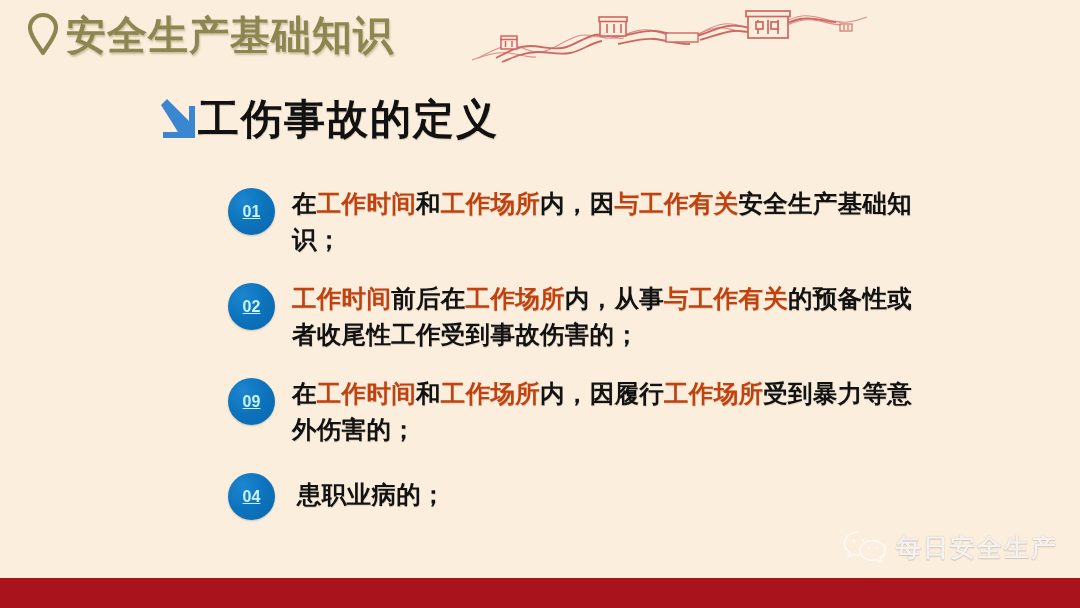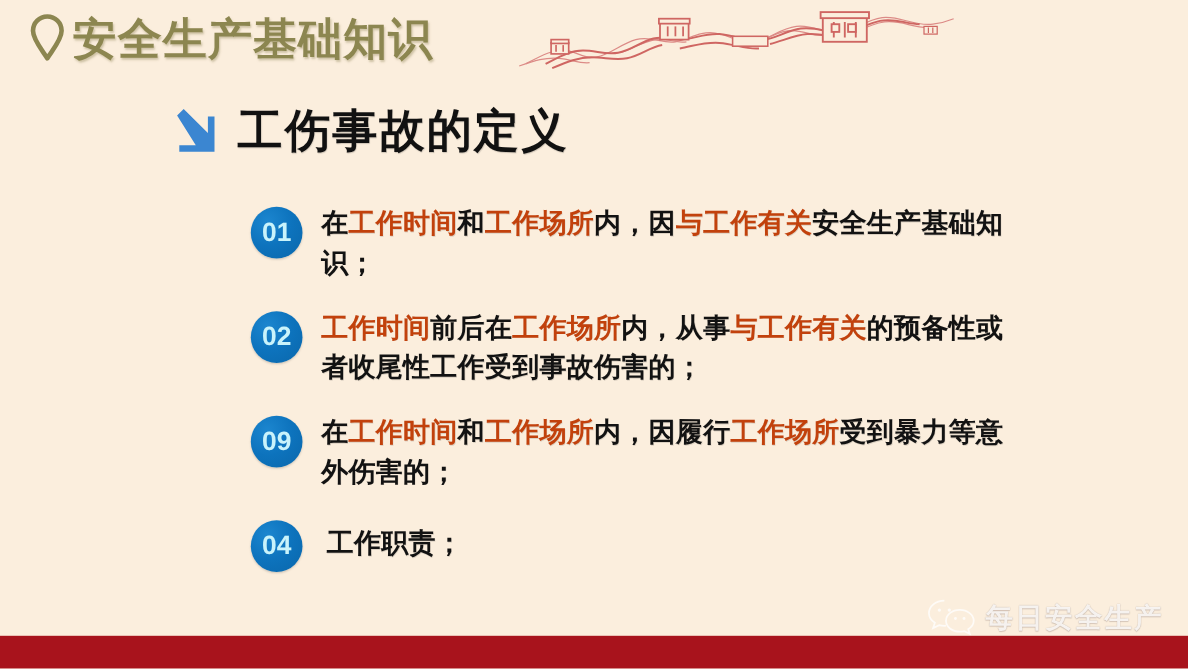--- a/index.html
+++ b/index.html
@@ -60,21 +60,20 @@
     top: 92px;
     display: flex;
     align-items: center;
   }
   .arrow-icon {
     width: 48px;
     height: 48px;
     flex: 0 0 auto;
   }
   .section-title {
-    margin-left: 18px;
     font-size: 41px;
     font-weight: bold;
     color: #111111;
     letter-spacing: 2px;
     white-space: nowrap;
     text-shadow: 0.5px 1px 1px rgba(0,0,0,0.18);
   }
 
   
   .list {
@@ -88,28 +87,29 @@
     align-items: flex-start;
     margin-bottom: 23px;
   }
   .num-badge {
     flex: 0 0 auto;
     width: 47px;
     height: 47px;
     border-radius: 50%;
     background: radial-gradient(circle at 32% 28%, #1c86cf 0%, #0d73bd 48%, #0a67ab 100%);
     color: #c9f3fb;
-    font-size: 24px;
+    font-size: 16px;
     font-weight: bold;
     display: flex;
     align-items: center;
     justify-content: center;
     letter-spacing: 0px;
     box-shadow: 0 1px 2px rgba(0,0,0,0.18);
     margin-top: 2px;
+    text-decoration: underline;
   }
   .item-text {
     margin-left: 17px;
     font-size: 24.5px;
     font-weight: bold;
     line-height: 36px;
     color: #121212;
     letter-spacing: 0.3px;
     text-shadow: 0.5px 0.5px 0.5px rgba(0,0,0,0.12);
   }
@@ -118,21 +118,21 @@
   }
   .item-04 .item-text {
     margin-left: 22px;
     margin-top: 6px;
   }
 
   
   .watermark {
     position: absolute;
     right: 22px;
-    bottom: 28px;
+    bottom: 42px;
     display: flex;
     align-items: center;
     opacity: 0.9;
     text-align: right;
   }
   .wechat-icon {
     width: 46px;
     height: 38px;
     flex: 0 0 auto;
   }
@@ -249,21 +249,21 @@
       <span class="item-text"><span class="hl">工作时间</span><span>前后在</span><span class="hl">工作场所</span><span>内，从事</span><span class="hl">与工作有关</span><span>的预备性或者收尾性工作受到事故伤害的；</span></span>
     </div>
 
     <div class="list-item item-03">
       <span class="num-badge">09</span>
       <span class="item-text"><span>在</span><span class="hl">工作时间</span><span>和</span><span class="hl">工作场所</span><span>内，因履行</span><span class="hl">工作场所</span><span>受到暴力等意外伤害的；</span></span>
     </div>
 
     <div class="list-item item-04">
       <span class="num-badge">04</span>
-      <span class="item-text"><span>工作职责；</span></span>
+      <span class="item-text"><span>患职业病的；</span></span>
     </div>
 
   </div>
 
   <div class="watermark">
     <span class="wechat-icon">
       <svg viewBox="0 0 46 38" width="46" height="38" aria-hidden="true">
         <g fill="none" stroke="rgba(255,255,255,0.85)" stroke-width="1.6">
           <path d="M16.5 4 C8.5 4 2.5 9.2 2.5 15.4 C2.5 18.9 4.6 22 7.9 24.1 L6.3 29 L11.8 26.3
                    C13.3 26.7 14.9 26.9 16.5 26.9 C17 26.9 17.5 26.9 18 26.8"></path>

